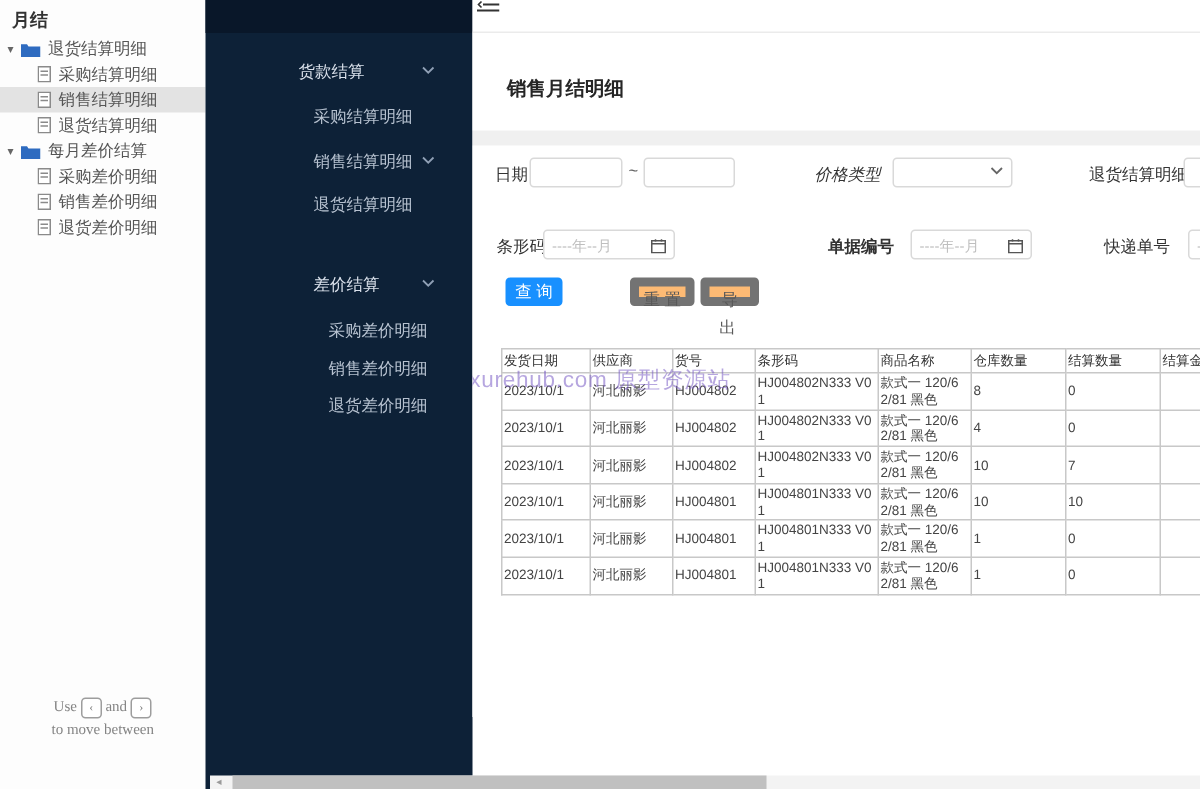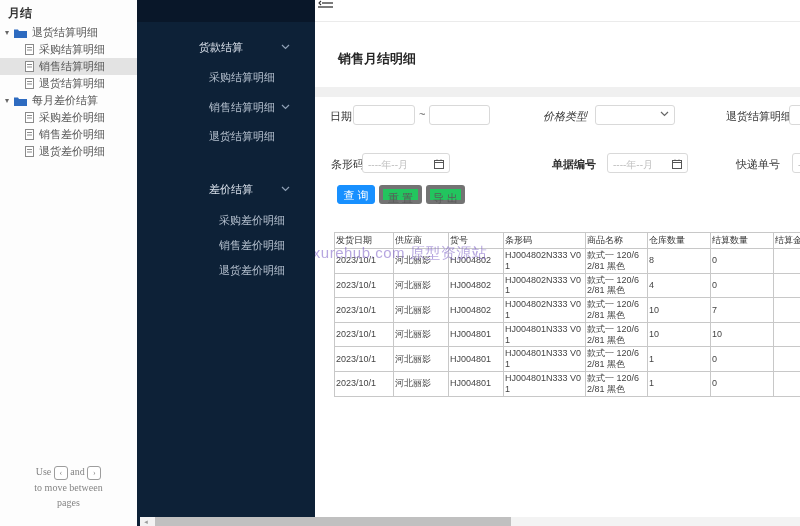--- a/index.html
+++ b/index.html
@@ -37,21 +37,21 @@
   .inp{position:absolute;height:20px;border:1px solid #d9d9d9;border-radius:3px;background:#fff;box-sizing:border-box;}
   .inp input{border:0;outline:0;width:100%;height:100%;padding:0 5px;font-size:10px;color:#333;
        background:transparent;box-sizing:border-box;font-family:"Liberation Sans",sans-serif;}
   .inp input::placeholder{color:#bfbfbf;}
   .with-ico input{padding-right:16px;}
   .inp .cal,.inp .chev{position:absolute;right:5px;top:5px;}
   .tilde{position:absolute;font-size:11px;color:#666;}
   .btn{position:absolute;height:19px;border-radius:3px;font-size:11px;line-height:19px;text-align:center;
        cursor:pointer;letter-spacing:3px;text-indent:3px;box-sizing:border-box;}
   .btn-primary{background:#1890ff;color:#fff;border:1px solid #1890ff;}
-  .btn-plain{background:#22c55e;color:#595959;border:4px solid #737373;}
+  .btn-plain{background:#fdba74;color:#595959;border:6px solid #737373;margin-left:41px;}
   table.grid{position:absolute;left:19px;top:232px;width:526px;border-collapse:collapse;table-layout:fixed;}
   table.grid th,table.grid td{border:1px solid #c8c8c8;font-size:9px;text-align:left;
        padding:1px 1px;line-height:1.2;overflow:hidden;}
   table.grid th{height:13px;font-weight:normal;color:#333;}
   table.grid td{height:21px;color:#444;word-break:break-all;}
   .watermark{position:absolute;left:-11px;top:244px;font-size:15px;color:#7b5ec6;opacity:.55;
        letter-spacing:.5px;white-space:nowrap;pointer-events:none;z-index:5;}
   .pg-summary{position:absolute;left:22px;top:505px;font-size:10px;color:#8c8c8c;white-space:nowrap;}
   .pg-btn{position:absolute;top:503px;height:24px;border-radius:4px;font-size:10px;line-height:24px;
        text-align:center;cursor:pointer;box-sizing:border-box;}
@@ -133,21 +133,20 @@
     </div>
   </div>
   <div class="player-footer">
     <div>
       <span>Use</span>
       <span class="keycap">‹</span>
       <span>and</span>
       <span class="keycap">›</span>
     </div>
     <div>to move between</div>
-    <div>pages</div>
   </div>
 </div>
 
 <div class="darkbar">
   <div class="logo-strip"></div>
 
   <div class="nav-item nav-section" style="left:30px;top:40px;">货款结算</div>
   <svg class="nav-chev" style="top:44px;" width="9" height="6" viewBox="0 0 9 6">
       <polyline points="1,1 4.5,4.5 8,1" fill="none" stroke="#8fa0b5" stroke-width="1.2"></polyline>
     </svg>

